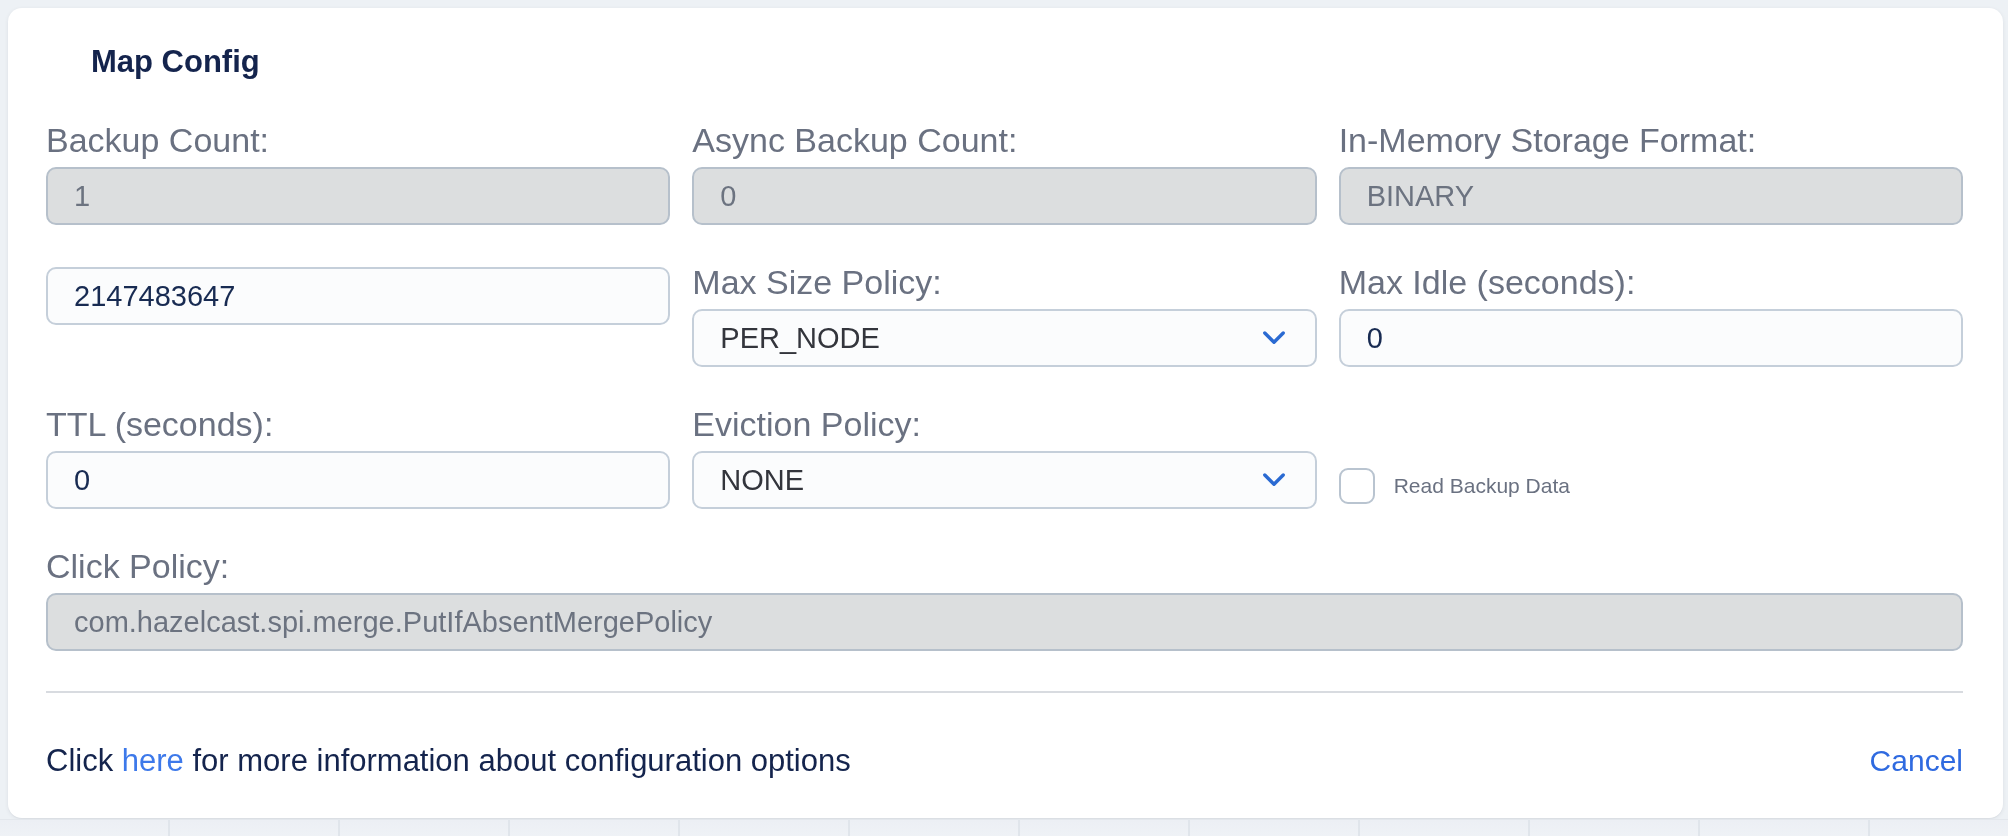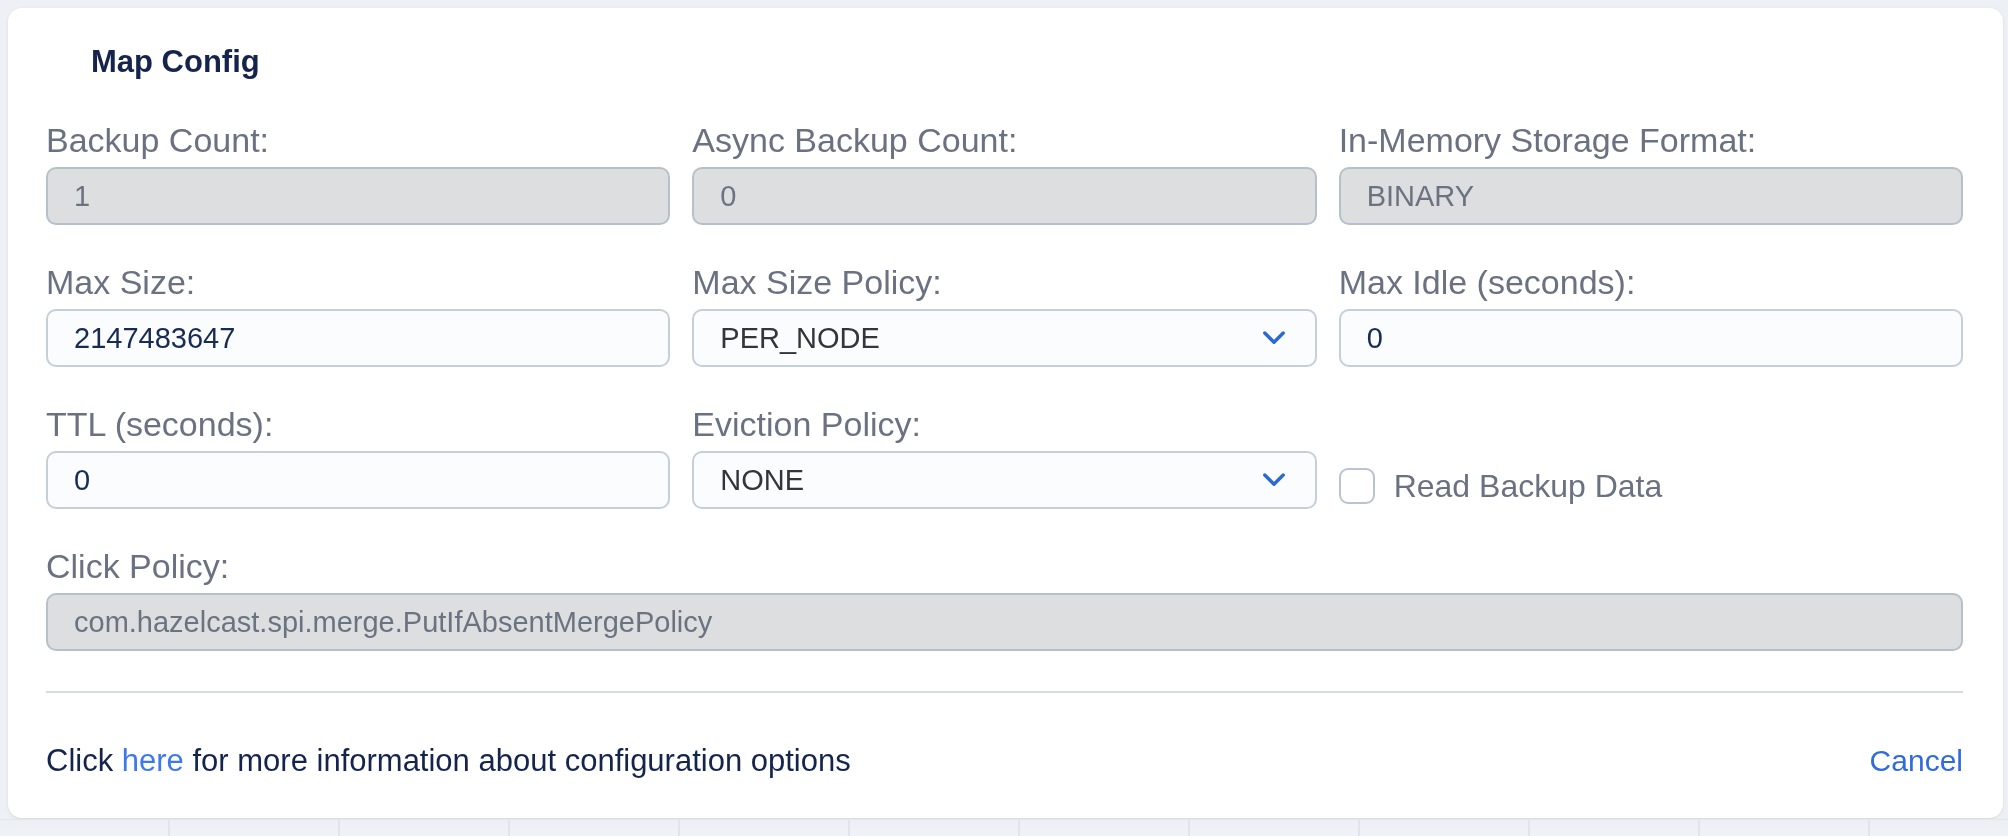--- a/index.html
+++ b/index.html
@@ -102,21 +102,21 @@
   .checkbox {
     width: 36px; height: 36px;
     flex: 0 0 36px;
     border: 2px solid #b9c4d0;
     border-radius: 9px;
     background: #ffffff;
     cursor: pointer;
   }
   .checkbox-label {
     margin-left: 19px;
-    font-size: 32px;
+    font-size: 21px;
     color: var(--label-gray);
     white-space: nowrap;
   }
   .full-span { grid-column: 1 / -1; }
   .divider {
     margin-top: 40px;
     height: 0;
     border-top: 2px solid var(--divider);
   }
   .footer {
@@ -173,21 +173,20 @@
       <span class="field-label">Async Backup Count:</span>
       <input class="control disabled" type="text" disabled="" value="0" style="">
     </div>
 
     <div class="field">
       <span class="field-label">In-Memory Storage Format:</span>
       <input class="control disabled" type="text" disabled="" value="BINARY" style="">
     </div>
 
     <div class="field">
-      <span class="field-label">Max Size:</span>
       <input class="control editable" type="text" value="2147483647" style="">
     </div>
 
     <div class="field">
       <span class="field-label">Max Size Policy:</span>
       <div class="control select" role="combobox" aria-expanded="false">
         <span>PER_NODE</span>
         <svg class="chevron" viewBox="0 0 24 24">
           <path d="M5.5 8.5 L12 15 L18.5 8.5" fill="none" stroke="var(--chevron-blue)" stroke-width="2.4" stroke-linecap="round" stroke-linejoin="round"></path>
         </svg>

